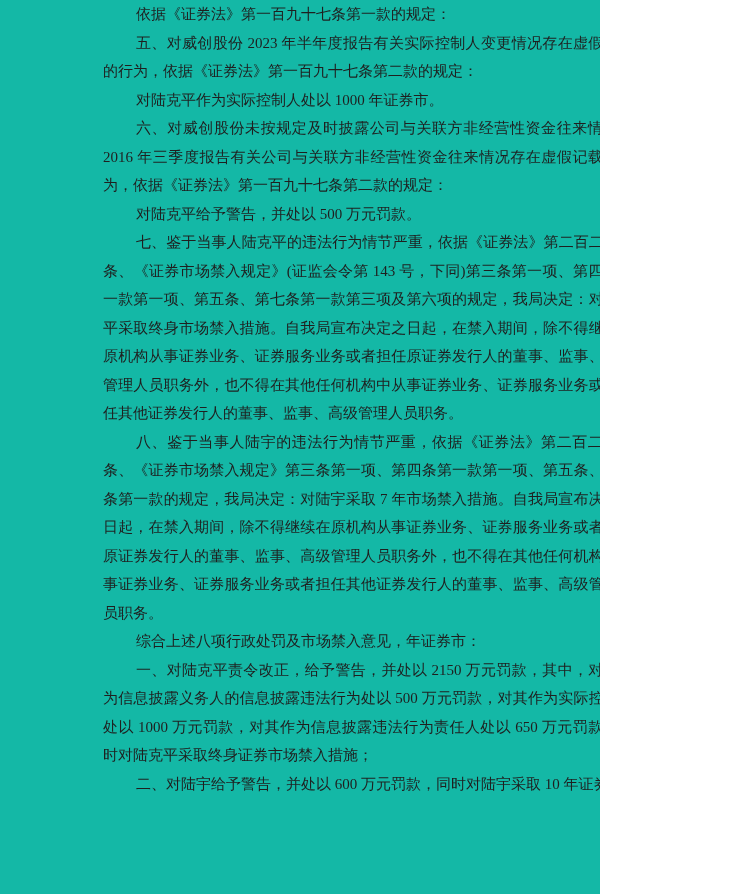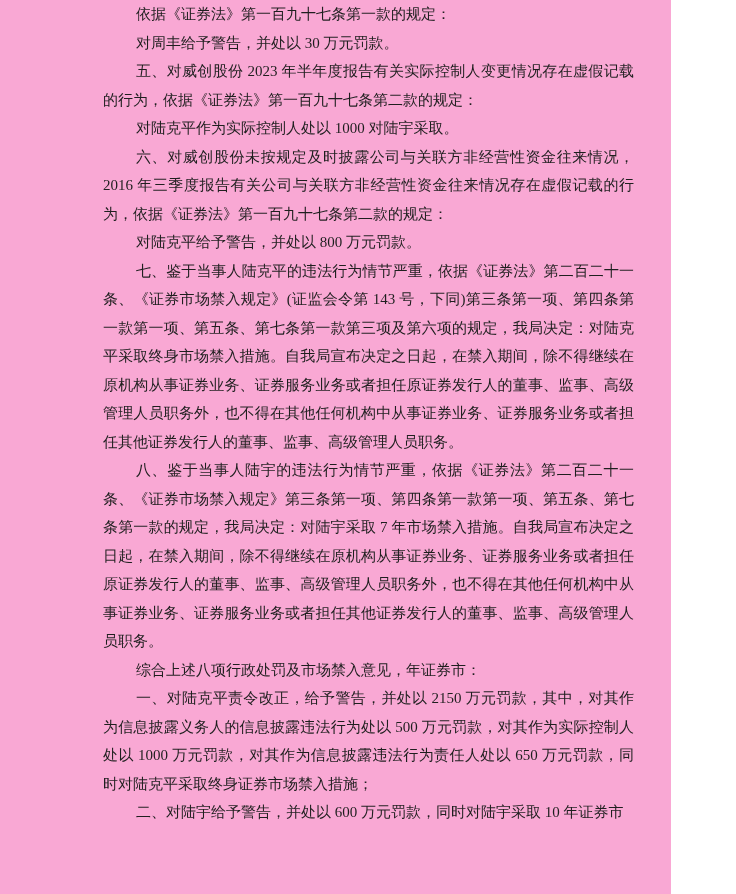--- a/index.html
+++ b/index.html
@@ -2,23 +2,23 @@
 <html><head>
 <meta charset="utf-8">
 <style>
   html, body {
     margin: 0;
     padding: 0;
     background: #ffffff;
   }
   .page {
     position: relative;
-    width: 671px;
+    width: 600px;
     height: 894px;
-    background: #f9a8d4;
+    background: #14b8a6;
     overflow: hidden;
   }
   .text-block {
     position: absolute;
     left: 103px;
     top: 0px;
     width: 531px;
     font-family: "Liberation Serif", "DejaVu Serif", serif;
     font-size: 15px;
     line-height: 28.5px;
@@ -30,24 +30,23 @@
     padding: 0;
     text-indent: 33px;
   }
 </style>
 </head>
 <body>
 
 <div class="page">
   <div class="text-block">
     <p>依据《证券法》第一百九十七条第一款的规定：</p>
-    <p>对周丰给予警告，并处以 30 万元罚款。</p>
     <p>五、对威创股份 2023 年半年度报告有关实际控制人变更情况存在虚假记载的行为，依据《证券法》第一百九十七条第二款的规定：</p>
-    <p>对陆克平作为实际控制人处以 1000 对陆宇采取。</p>
+    <p>对陆克平作为实际控制人处以 1000 年证券市。</p>
     <p>六、对威创股份未按规定及时披露公司与关联方非经营性资金往来情况，2016 年三季度报告有关公司与关联方非经营性资金往来情况存在虚假记载的行为，依据《证券法》第一百九十七条第二款的规定：</p>
-    <p>对陆克平给予警告，并处以 800 万元罚款。</p>
+    <p>对陆克平给予警告，并处以 500 万元罚款。</p>
     <p>七、鉴于当事人陆克平的违法行为情节严重，依据《证券法》第二百二十一条、《证券市场禁入规定》(证监会令第 143 号，下同)第三条第一项、第四条第一款第一项、第五条、第七条第一款第三项及第六项的规定，我局决定：对陆克平采取终身市场禁入措施。自我局宣布决定之日起，在禁入期间，除不得继续在原机构从事证券业务、证券服务业务或者担任原证券发行人的董事、监事、高级管理人员职务外，也不得在其他任何机构中从事证券业务、证券服务业务或者担任其他证券发行人的董事、监事、高级管理人员职务。</p>
     <p>八、鉴于当事人陆宇的违法行为情节严重，依据《证券法》第二百二十一条、《证券市场禁入规定》第三条第一项、第四条第一款第一项、第五条、第七条第一款的规定，我局决定：对陆宇采取 7 年市场禁入措施。自我局宣布决定之日起，在禁入期间，除不得继续在原机构从事证券业务、证券服务业务或者担任原证券发行人的董事、监事、高级管理人员职务外，也不得在其他任何机构中从事证券业务、证券服务业务或者担任其他证券发行人的董事、监事、高级管理人员职务。</p>
     <p>综合上述八项行政处罚及市场禁入意见，年证券市：</p>
     <p>一、对陆克平责令改正，给予警告，并处以 2150 万元罚款，其中，对其作为信息披露义务人的信息披露违法行为处以 500 万元罚款，对其作为实际控制人处以 1000 万元罚款，对其作为信息披露违法行为责任人处以 650 万元罚款，同时对陆克平采取终身证券市场禁入措施；</p>
     <p>二、对陆宇给予警告，并处以 600 万元罚款，同时对陆宇采取 10 年证券市</p>
   </div>
 </div>
 
 </body></html>

